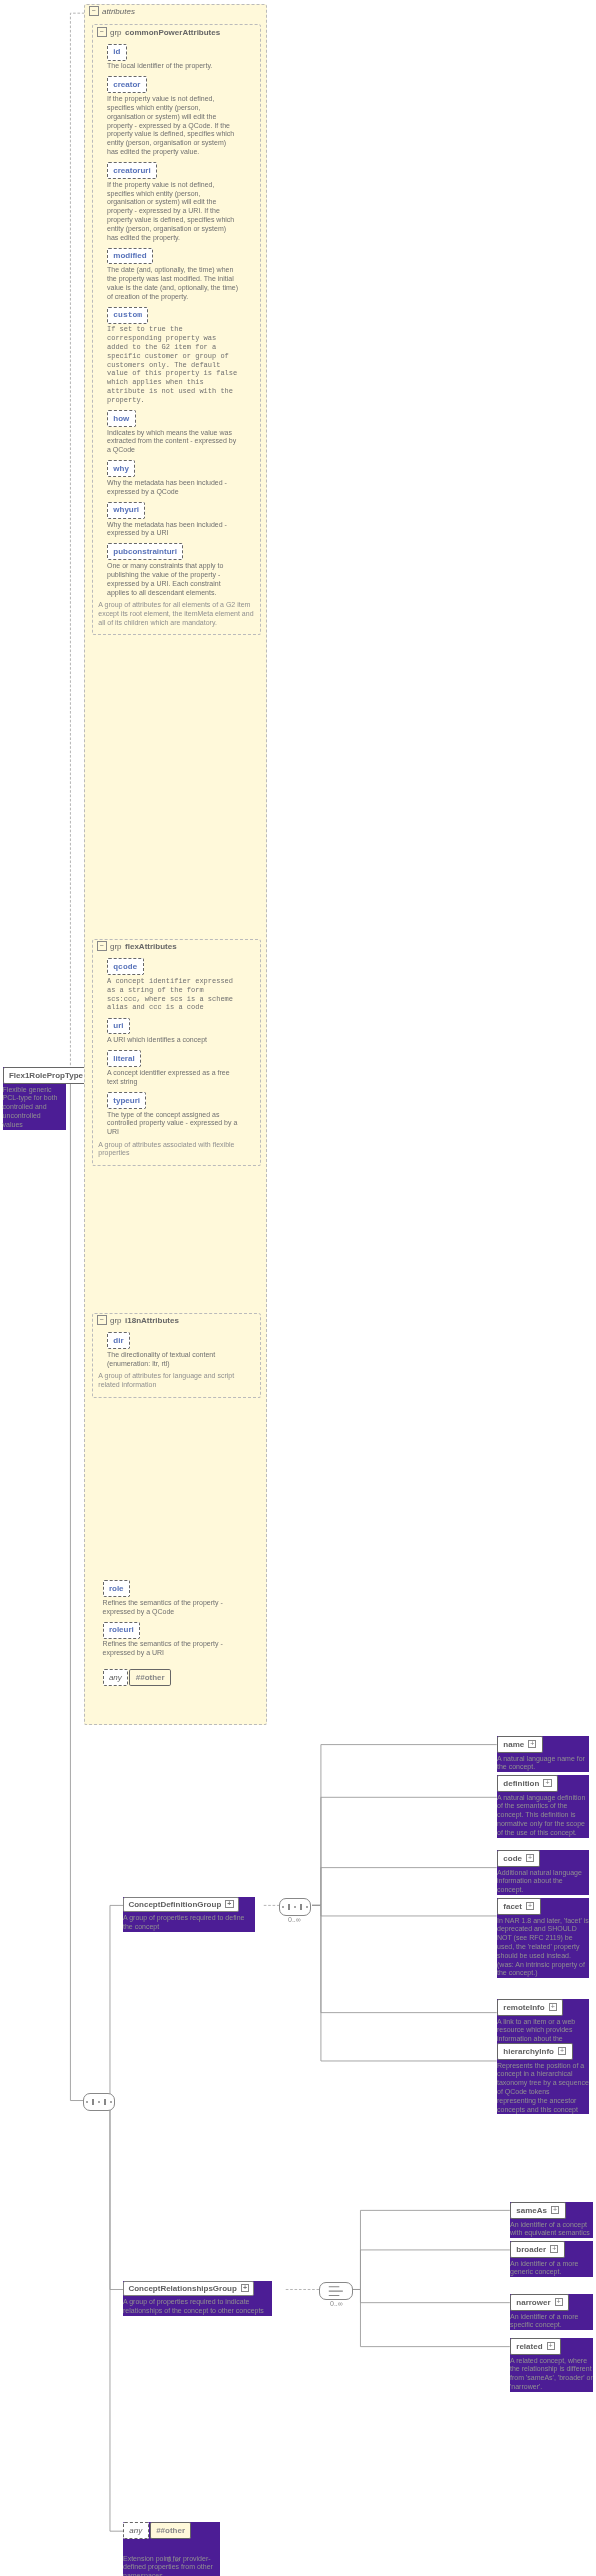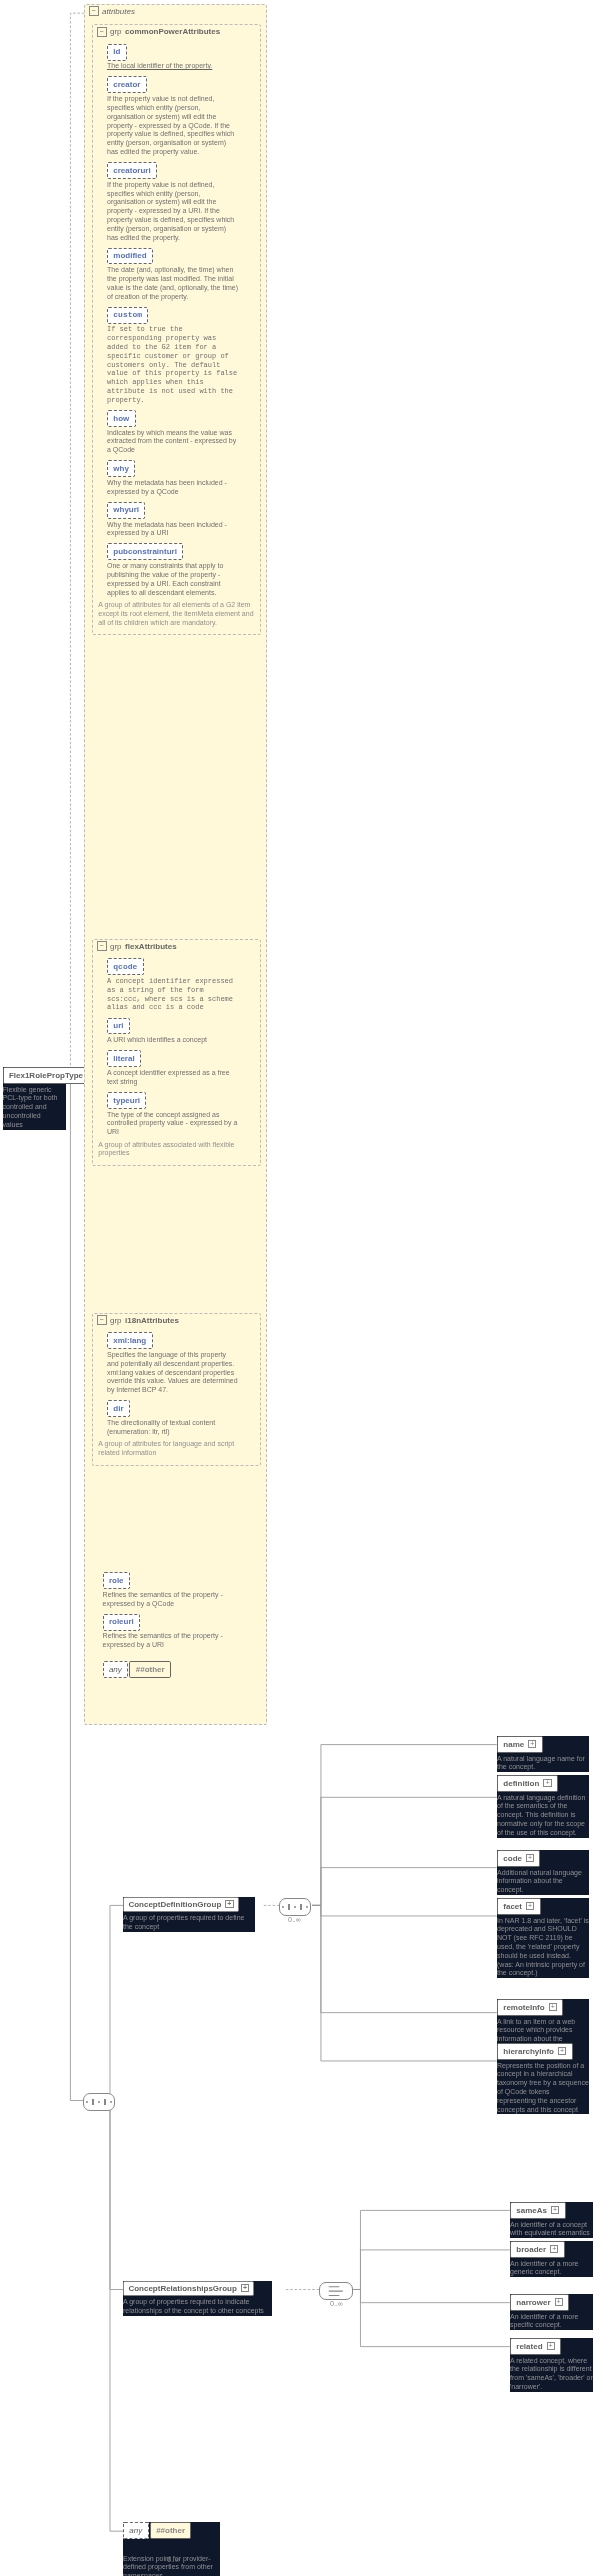--- a/index.html
+++ b/index.html
@@ -1,27 +1,27 @@
 <!DOCTYPE html>
 <html style="font-size:14px"><head>
 <meta charset="utf-8">
 <style>
 body{margin:0;font-family:Verdana,Arial,sans-serif;font-size:8px;color:#606060;background:#fff}
 .canvas{position:relative;width:597px;height:2576px}
 svg.lines{position:absolute;left:0;top:0;pointer-events:none}
 
 
-.node{position:absolute;background:#0f172a}
+.node{position:absolute;background:#4c1d95}
 .nbox{background:#fff;border:0.9px solid #666;padding:2.6px 5.3px;border-radius:1.8px;display:inline-block;line-height:9.7px}
 .dash{border:0.9px dashed #666}
 .blue .inner{border:0.9px solid #808080;padding:1.8px 4.4px;font-weight:bold;color:#5f5f5f;font-size:8px;border-radius:1.8px;background:#fff;display:inline-block}
 .desc{font-size:7px;color:#707070;line-height:8.8px;margin-top:1.8px}
 .sdesc{font-size:7px;color:#909090;line-height:8.8px;margin-top:1.8px}
 .grp{position:absolute;border:0.9px dashed #bbb;border-radius:2.6px;padding-bottom:5.3px}
-.grp-hdr{display:flex;align-items:center;gap:3.5px;padding:1.8px 3.5px;font-size:8px;color:#666}
+.grp-hdr{display:flex;align-items:flex-end;gap:3.5px;padding:1.8px 3.5px;font-size:8px;color:#666}
 .grp-ico{width:8px;height:8px;border:0.9px solid #888;font-size:7px;line-height:7px;text-align:center}
 .yellow{background:#fff9da}
 
 
 .seq{position:absolute;width:30px;height:16px;display:flex;align-items:center;justify-content:space-around;background:#fff;border:0.9px solid #888;border-radius:7px}
 .seq .dot{width:2.6px;height:2.6px;background:#888;border-radius:50%}
 .seq .bar{width:1.8px;height:6.2px;background:#888}
 .cho{position:absolute;width:32px;height:16px;border:0.9px solid #888;border-radius:7px;background:#fff;display:flex;align-items:center;justify-content:center}
 .cho svg{width:17.6px;height:12.3px}
 .plus-toggle{position:absolute;width:6.2px;height:6.2px;border:0.9px solid #888;font-size:7px;line-height:6.2px;text-align:center;color:#777}
@@ -81,21 +81,21 @@
     <i>attributes</i>
   </div>
 
   <div class="grp" style="left:7px;top:19.3px;width:167px">
     <div class="grp-hdr">
       <span class="grp-ico">−</span>
       <span>grp</span>
       <b>commonPowerAttributes</b>
     </div>
     <div id="cp-items" style="padding:0 5.3px 0 14px">
-          <div style="margin-top: 5.3px; text-decoration: underline;"><span class="nbox dash"><b style="color:#5772BA">id</b></span><div class="desc" style="width:132px">The local identifier of the property.</div></div>
+          <div style="margin-top: 5.3px;"><span class="nbox dash"><b style="color:#5772BA">id</b></span><div class="desc" style="width:132px">The local identifier of the property.</div></div>
           <div style="margin-top: 5.3px;"><span class="nbox dash"><b style="color:#5772BA">creator</b></span><div class="desc" style="width:132px">If the property value is not defined, specifies which entity (person, organisation or system) will edit the property - expressed by a QCode. If the property value is defined, specifies which entity (person, organisation or system) has edited the property value.</div></div>
           <div style="margin-top: 5.3px;"><span class="nbox dash"><b style="color:#5772BA">creatoruri</b></span><div class="desc" style="width:132px">If the property value is not defined, specifies which entity (person, organisation or system) will edit the property - expressed by a URI. If the property value is defined, specifies which entity (person, organisation or system) has edited the property.</div></div>
           <div style="margin-top: 5.3px;"><span class="nbox dash"><b style="color:#5772BA">modified</b></span><div class="desc" style="width:132px">The date (and, optionally, the time) when the property was last modified. The initial value is the date (and, optionally, the time) of creation of the property.</div></div>
           <div style="margin-top: 5.3px; font-family: Liberation Mono, monospace;"><span class="nbox dash"><b style="color:#5772BA">custom</b></span><div class="desc" style="width:132px">If set to true the corresponding property was added to the G2 item for a specific customer or group of customers only. The default value of this property is false which applies when this attribute is not used with the property.</div></div>
           <div style="margin-top: 5.3px;"><span class="nbox dash"><b style="color:#5772BA">how</b></span><div class="desc" style="width:132px">Indicates by which means the value was extracted from the content - expressed by a QCode</div></div>
           <div style="margin-top: 5.3px;"><span class="nbox dash"><b style="color:#5772BA">why</b></span><div class="desc" style="width:132px">Why the metadata has been included - expressed by a QCode</div></div>
           <div style="margin-top: 5.3px;"><span class="nbox dash"><b style="color:#5772BA">whyuri</b></span><div class="desc" style="width:132px">Why the metadata has been included - expressed by a URI</div></div>
           <div style="margin-top: 5.3px;"><span class="nbox dash"><b style="color:#5772BA">pubconstrainturi</b></span><div class="desc" style="width:132px">One or many constraints that apply to publishing the value of the property - expressed by a URI. Each constraint applies to all descendant elements.</div></div>
         </div>
     <div class="sdesc" style="padding:1.8px 5.3px">A group of attributes for all elements of a G2 item except its root element, the itemMeta element and all of its children which are mandatory.</div>
@@ -116,28 +116,27 @@
     <div class="sdesc" style="padding:1.8px 5.3px">A group of attributes associated with flexible properties</div>
   </div>
 
   <div class="grp" style="left:7px;top:1308px;width:167px">
     <div class="grp-hdr">
       <span class="grp-ico">−</span>
       <span>grp</span>
       <b>i18nAttributes</b>
     </div>
     <div id="i18n-items" style="padding:0 5.3px 0 14px">
-          <div style="margin-top: 5.3px;"><span class="nbox dash"><b style="color:#5772BA">xml:lang</b></span><div class="desc" style="width:132px">Specifies the language of this property and potentially all descendant properties. xml:lang values of descendant properties override this value. Values are determined by Internet BCP 47.</div></div>
           <div style="margin-top: 5.3px;"><span class="nbox dash"><b style="color:#5772BA">dir</b></span><div class="desc" style="width:132px">The directionality of textual content (enumeration: ltr, rtl)</div></div>
         </div>
     <div class="sdesc" style="padding:1.8px 5.3px">A group of attributes for language and script related information</div>
   </div>
 
   <div style="position:relative;left:17.6px;top:1545px;width:149px" id="others-items">
-        <div style="margin-top: 9px;"><span class="nbox dash"><b style="color:#5772BA">role</b></span><div class="desc" style="width:132px">Refines the semantics of the property - expressed by a QCode</div></div>
+        <div style="margin-top: 17px;"><span class="nbox dash"><b style="color:#5772BA">role</b></span><div class="desc" style="width:132px">Refines the semantics of the property - expressed by a QCode</div></div>
         <div style="margin-top: 5.3px;"><span class="nbox dash"><b style="color:#5772BA">roleuri</b></span><div class="desc" style="width:132px">Refines the semantics of the property - expressed by a URI</div></div>
       </div>
 
   <div style="position:relative;left:17.6px;top:1556px;width:158px">
     <span class="nbox dash" style="font-style:italic">any</span>
     <span class="nbox" style="background:#fff9da;margin-left:-0.9px;font-weight:bold;color:#888">##other</span>
   </div>
 </div>
 
 <div class="seq" style="left:83px;top:2093px">

